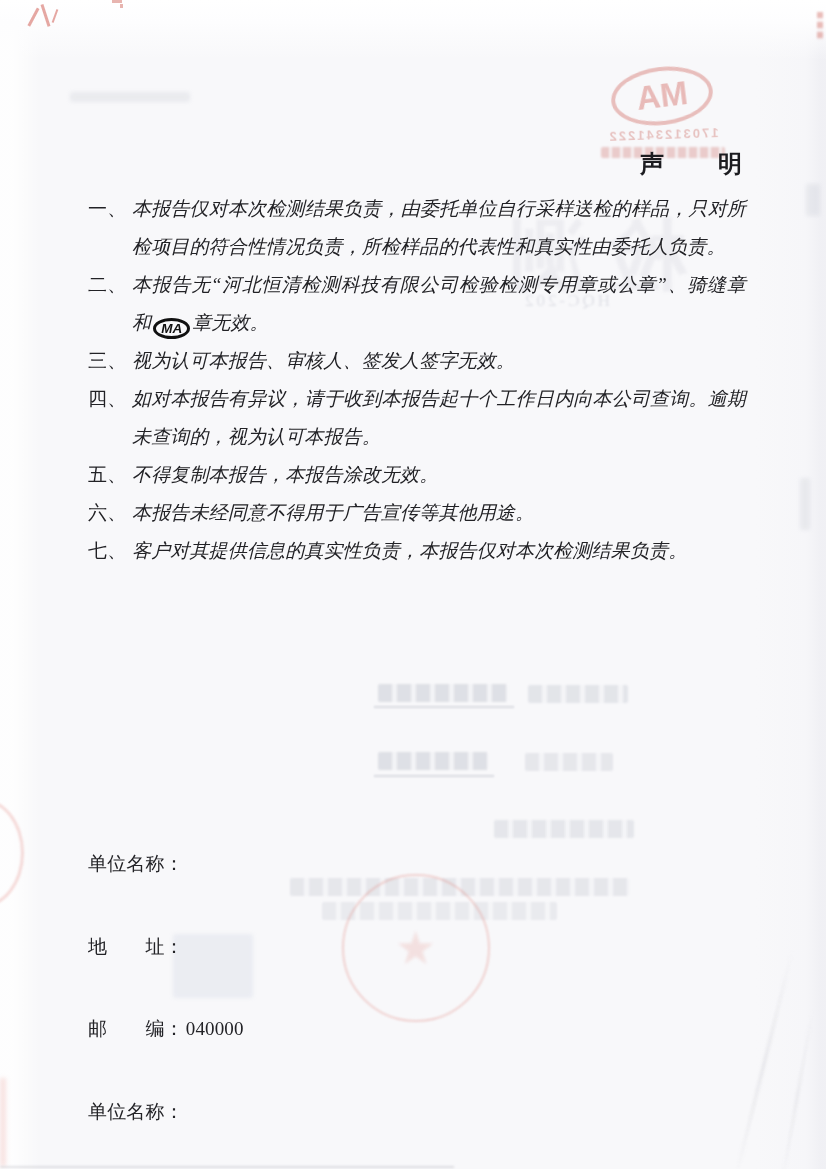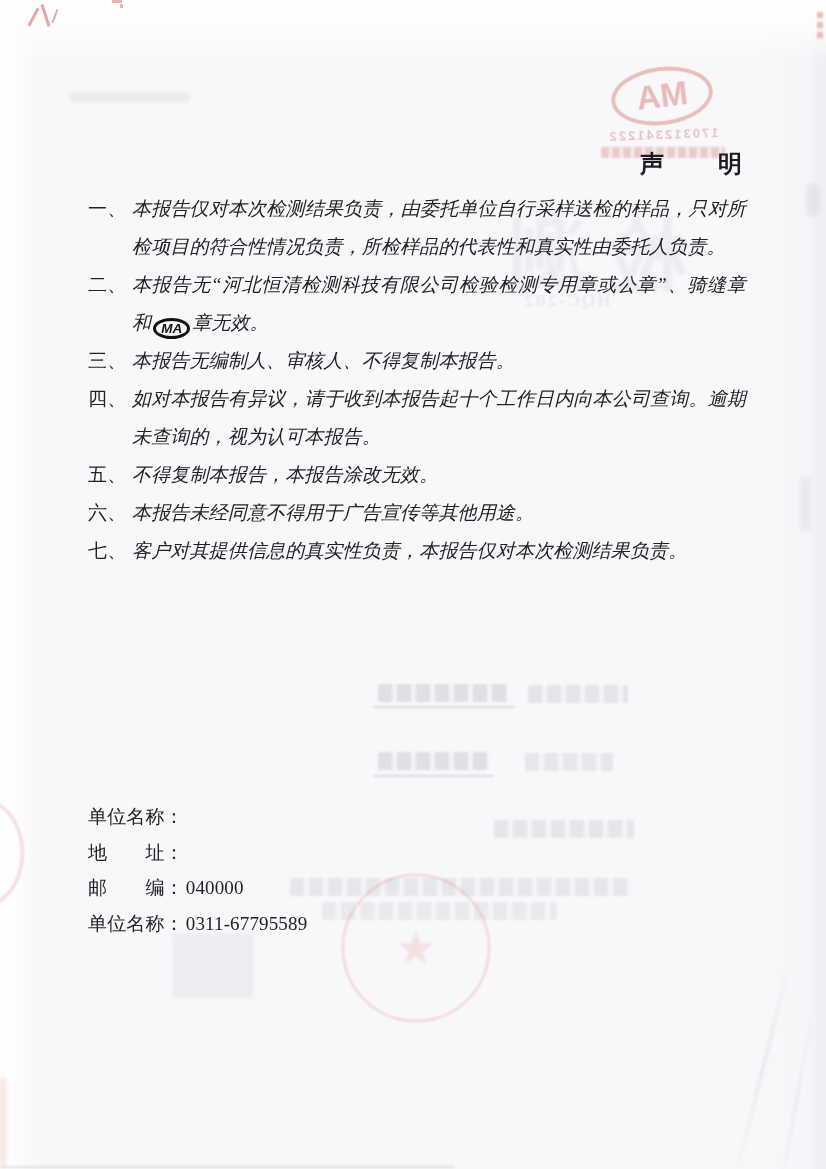--- a/index.html
+++ b/index.html
@@ -24,21 +24,21 @@
   .stmt-num{flex:0 0 44px;}
   .stmt-text{flex:1;text-align:justify;font-style:italic;}
   .cma-logo{
     display:inline-flex;align-items:center;justify-content:center;
     width:37px;height:21px;border:3px solid #111;border-radius:50%;
     font-family:"Liberation Sans","DejaVu Sans",sans-serif;
     font-weight:bold;font-size:13.5px;line-height:1;color:#111;
     vertical-align:-4px;letter-spacing:0;box-sizing:border-box;margin:0 2px;
   }
   .footer{position:absolute;left:88px;top:799px;font-size:19px;line-height:35.6px;letter-spacing:.15px;}
-  .footer-row{display:flex;white-space:pre;}
+  .footer-row{display:flex;white-space:pre;margin-top:47px;}
   .footer-label{}
   .footer-value{margin-left:2px;}
 
   
   .cma-bleed{
     position:absolute;left:611px;top:67px;width:102px;height:58px;
     border:4px solid rgba(216,128,122,.48);border-radius:50%;
     display:flex;align-items:center;justify-content:center;
     font-family:"Liberation Sans","DejaVu Sans",sans-serif;font-weight:bold;
     font-size:33px;color:rgba(216,128,122,.52);
@@ -157,21 +157,21 @@
     <div class="stmt-item">
       <span class="stmt-num">一、</span>
       <span class="stmt-text">本报告仅对本次检测结果负责，由委托单位自行采样送检的样品，只对所检项目的符合性情况负责，所检样品的代表性和真实性由委托人负责。</span>
     </div>
     <div class="stmt-item">
       <span class="stmt-num">二、</span>
       <span class="stmt-text"><span>本报告无“河北恒清检测科技有限公司检验检测专用章或公章”、骑缝章和</span><span class="cma-logo">MA</span><span>章无效。</span></span>
     </div>
     <div class="stmt-item">
       <span class="stmt-num">三、</span>
-      <span class="stmt-text">本报告无编制人、审核人、不得复制本报告。</span>
+      <span class="stmt-text">视为认可本报告、审核人、签发人签字无效。</span>
     </div>
     <div class="stmt-item">
       <span class="stmt-num">四、</span>
       <span class="stmt-text">如对本报告有异议，请于收到本报告起十个工作日内向本公司查询。逾期未查询的，视为认可本报告。</span>
     </div>
     <div class="stmt-item">
       <span class="stmt-num">五、</span>
       <span class="stmt-text">不得复制本报告，本报告涂改无效。</span>
     </div>
     <div class="stmt-item">
@@ -190,17 +190,16 @@
     </div>
     <div class="footer-row">
       <span class="footer-label">地　　址：</span>
     </div>
     <div class="footer-row">
       <span class="footer-label">邮　　编：</span>
       <span class="footer-value">040000</span>
     </div>
     <div class="footer-row">
       <span class="footer-label">单位名称：</span>
-      <span class="footer-value">0311-67795589</span>
     </div>
   </div>
 
 </div>
 
 </body></html>

